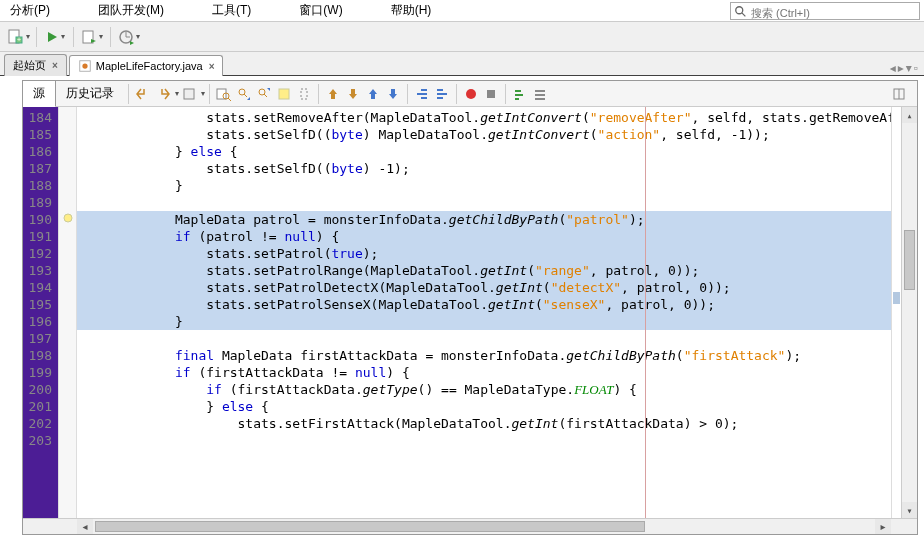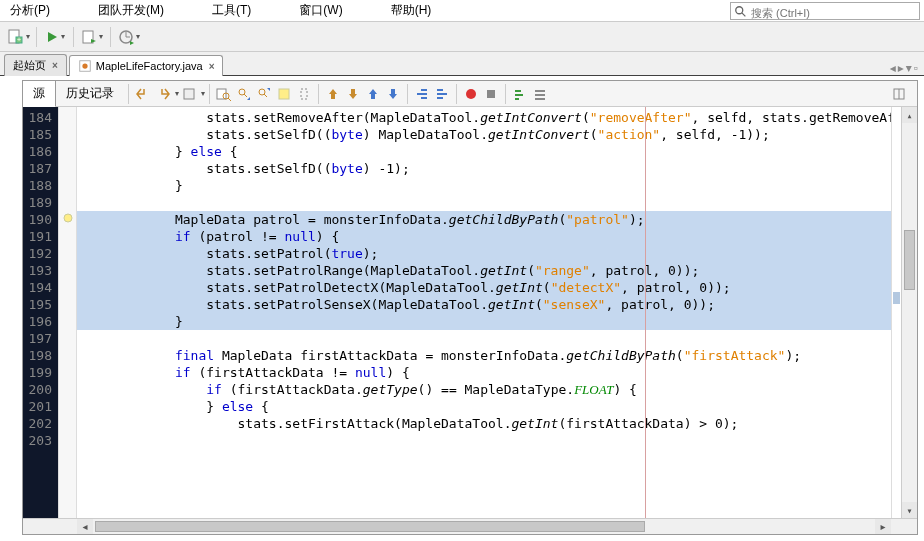--- a/index.html
+++ b/index.html
@@ -20,21 +20,21 @@
 .tab-icon { width: 14px; height: 14px; margin-right: 4px; }
 .tabs-right { margin-left: auto; display: flex; align-items: center; padding-right: 6px; gap: 2px; }
 .content-container { display: flex; flex-direction: column; flex: 1; margin: 4px 6px 6px 22px; border: 1px solid #999; overflow: hidden; }
 .editor-toolbar { display: flex; align-items: center; height: 26px; background: #f5f5f5; border-bottom: 1px solid #ccc; }
 .src-tab { padding: 4px 10px; background: #fff; border-right: 1px solid #999; border-bottom: 1px solid #fff; font-size: 12px; }
 .hist-tab { padding: 4px 10px; font-size: 12px; }
 .etb-sep { width: 1px; height: 20px; background: #ccc; margin: 0 4px; }
 .etb-btn { width: 20px; height: 20px; border: none; background: transparent; display: inline-flex; align-items: center; justify-content: center; cursor: pointer; }
 .editor-toolbar .right-icon { margin-left: auto; margin-right: 8px; }
 .editor-area { display: flex; flex: 1; overflow: hidden; font-family: "Consolas", "宋体", monospace; font-size: 13px; position: relative; }
-.gutter { width: 36px; background: #0f172a; border-right: 1px solid #ddd; text-align: right; color: #888; line-height: 17px; padding-top: 2px; }
+.gutter { width: 36px; background: #4c1d95; border-right: 1px solid #ddd; text-align: right; color: #888; line-height: 17px; padding-top: 2px; }
 .gutter div { padding-right: 6px; height: 17px; position: relative; }
 .glyph-col { width: 18px; background: #f7f7f7; border-right: 1px solid #ddd; line-height: 17px; }
 .glyph-col div { height: 17px; display: flex; align-items: center; justify-content: center; }
 .code { flex: 1; line-height: 17px; overflow: hidden; position: relative; padding-top: 2px; }
 .code .line { white-space: pre; height: 17px; padding-left: 4px; }
 .code .sel { background: #c5d8ef; }
 .margin-line { position: absolute; top: 0; bottom: 0; width: 1px; background: #d8a0a0; left: 568px; }
 .k { color: #0000cc; }
 .s { color: #e08000; }
 .m { font-style: italic; color: #000; }

